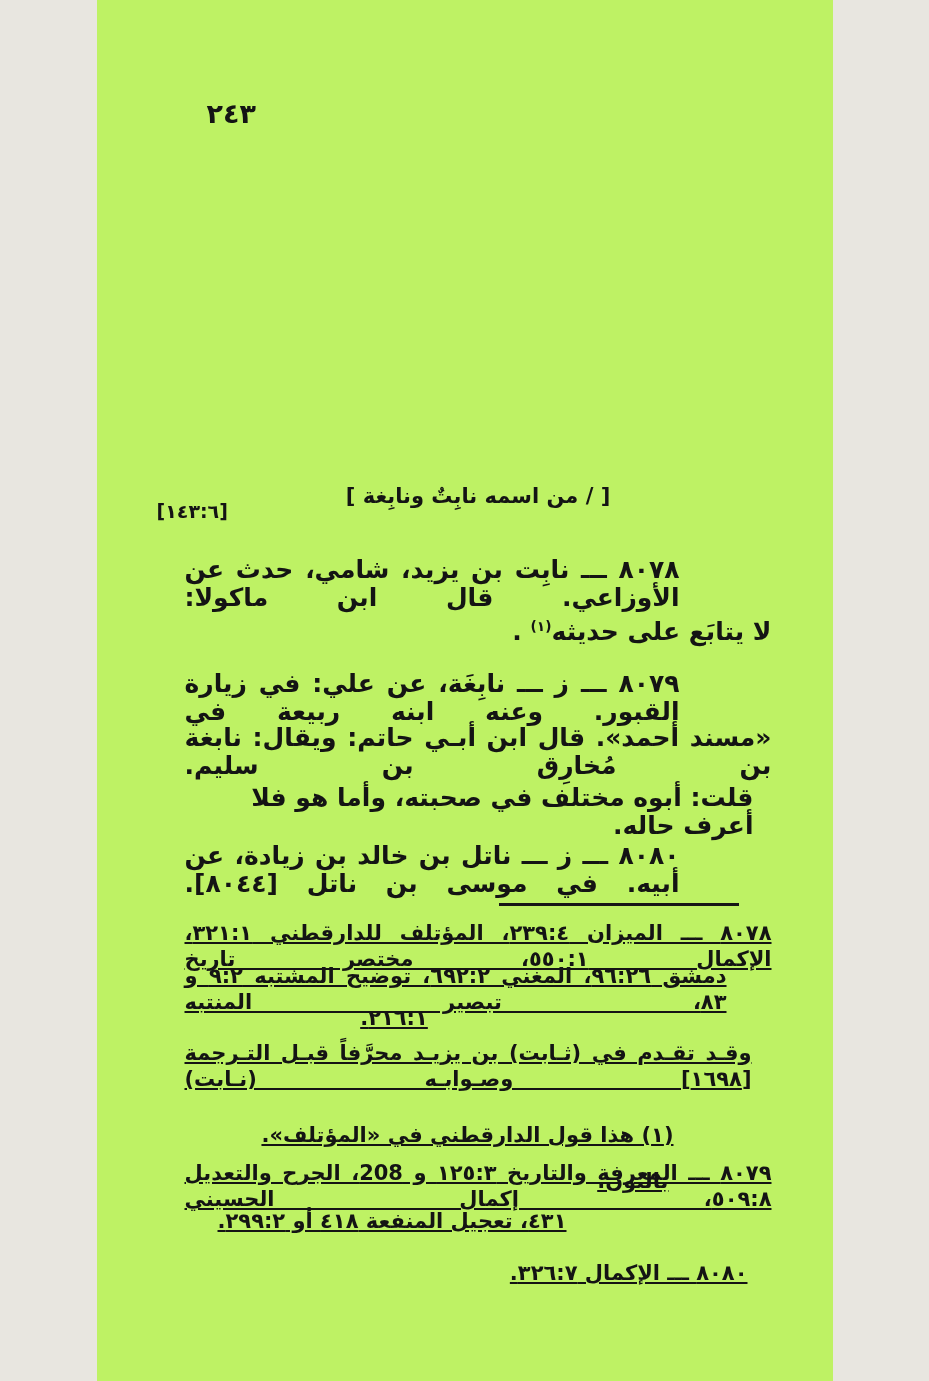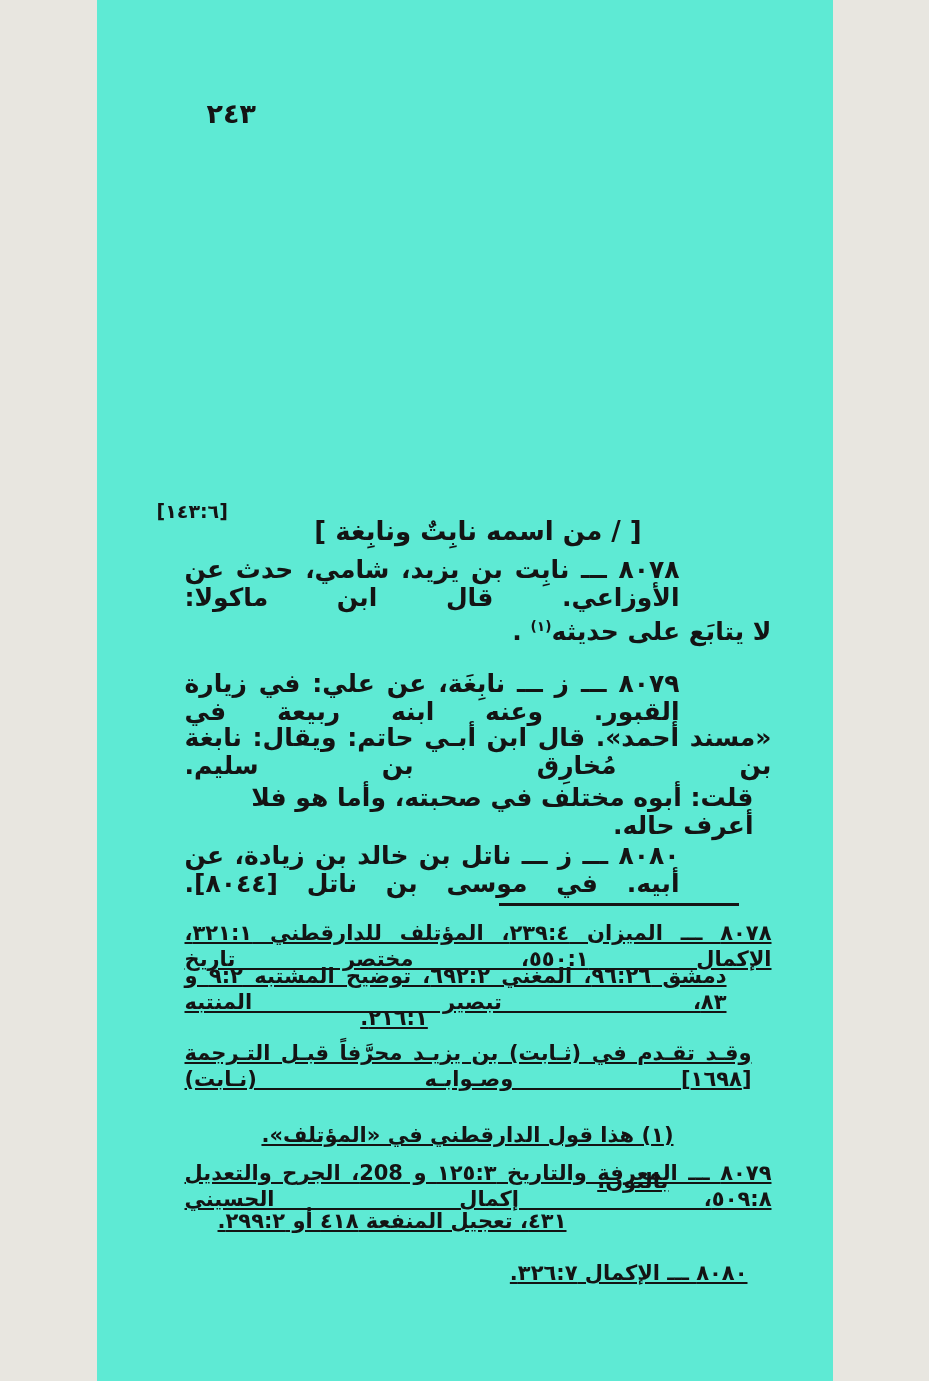--- a/index.html
+++ b/index.html
@@ -1,34 +1,34 @@
 <!DOCTYPE html>
 <html lang="ar" dir="rtl"><head>
 <meta charset="utf-8">
 <style>
   html,body{margin:0;padding:0;background:#e8e6e0;}
   .page{
     position:relative;
     width:736px;height:1381px;
     margin:0 auto;
-    background:#5eead4;
+    background:#bef264;
     color:#141414;
     direction:rtl;
     font-family:"DejaVu Sans", sans-serif;
     overflow:hidden;
   }
   .abs{position:absolute;left:88px;right:61px;}
   .body-line{font-size:25px;font-weight:700;line-height:28px;}
   .fn-line{font-size:21px;font-weight:700;line-height:26px;text-decoration:underline;}
   .just{text-align:justify;text-align-last:justify;}
   .right{text-align:right;}
   .center{text-align:center;}
   .page-num{position:absolute;top:98px;left:110px;font-size:27px;font-weight:700;letter-spacing:2px;}
   .chapter{position:absolute;top:352px;left:88px;right:61px;text-align:center;font-size:38px;font-weight:700;}
-  .section-head{top:516px;font-size:26px;font-weight:700;}
+  .section-head{top:484px;font-size:21px;font-weight:700;}
   .margin-note{position:absolute;top:500px;left:60px;font-size:19px;font-weight:700;}
   .sup{font-size:0.55em;vertical-align:9px;font-weight:700;}
   .fn-rule{position:absolute;top:903px;height:3px;background:#161616;width:240px;right:94px;}
   
   .l-a1{top:556px;padding-right:92px;}
   .l-a2{top:612px;}
   .l-b1{top:670px;padding-right:92px;}
   .l-b2{top:724px;}
   .l-c1{top:784px;padding-right:18px;}
   .l-d1{top:842px;padding-right:92px;}

